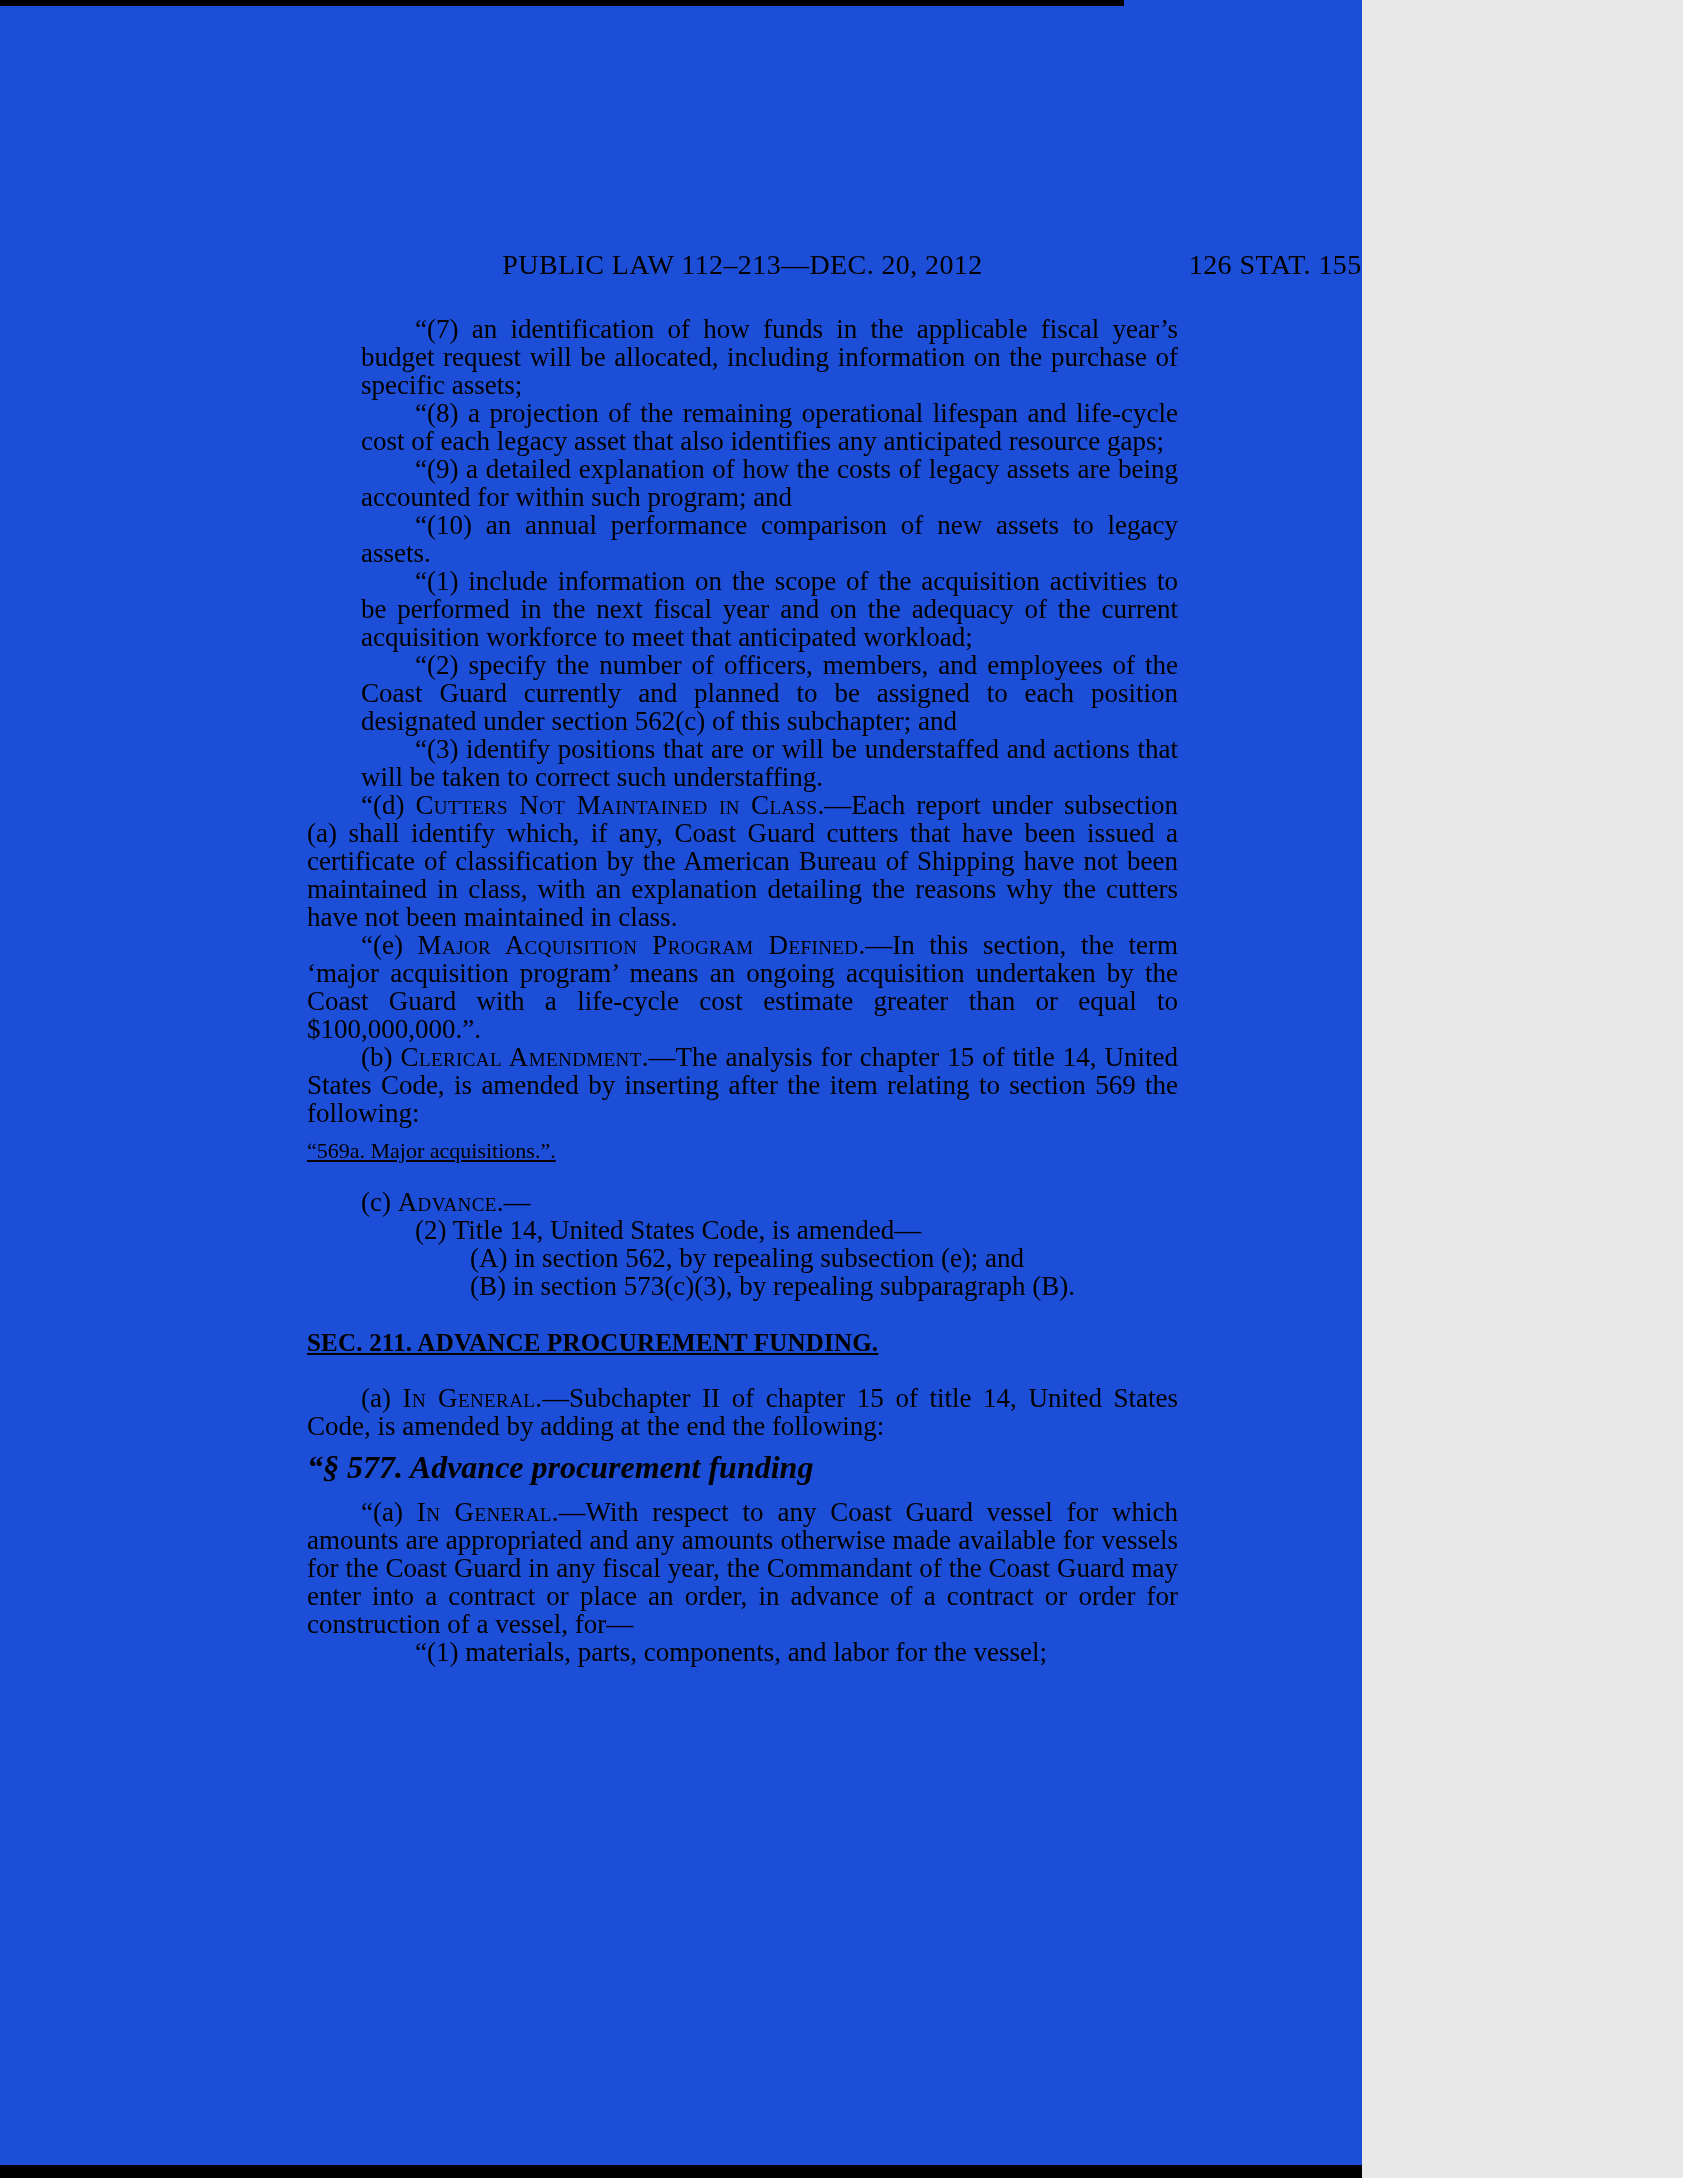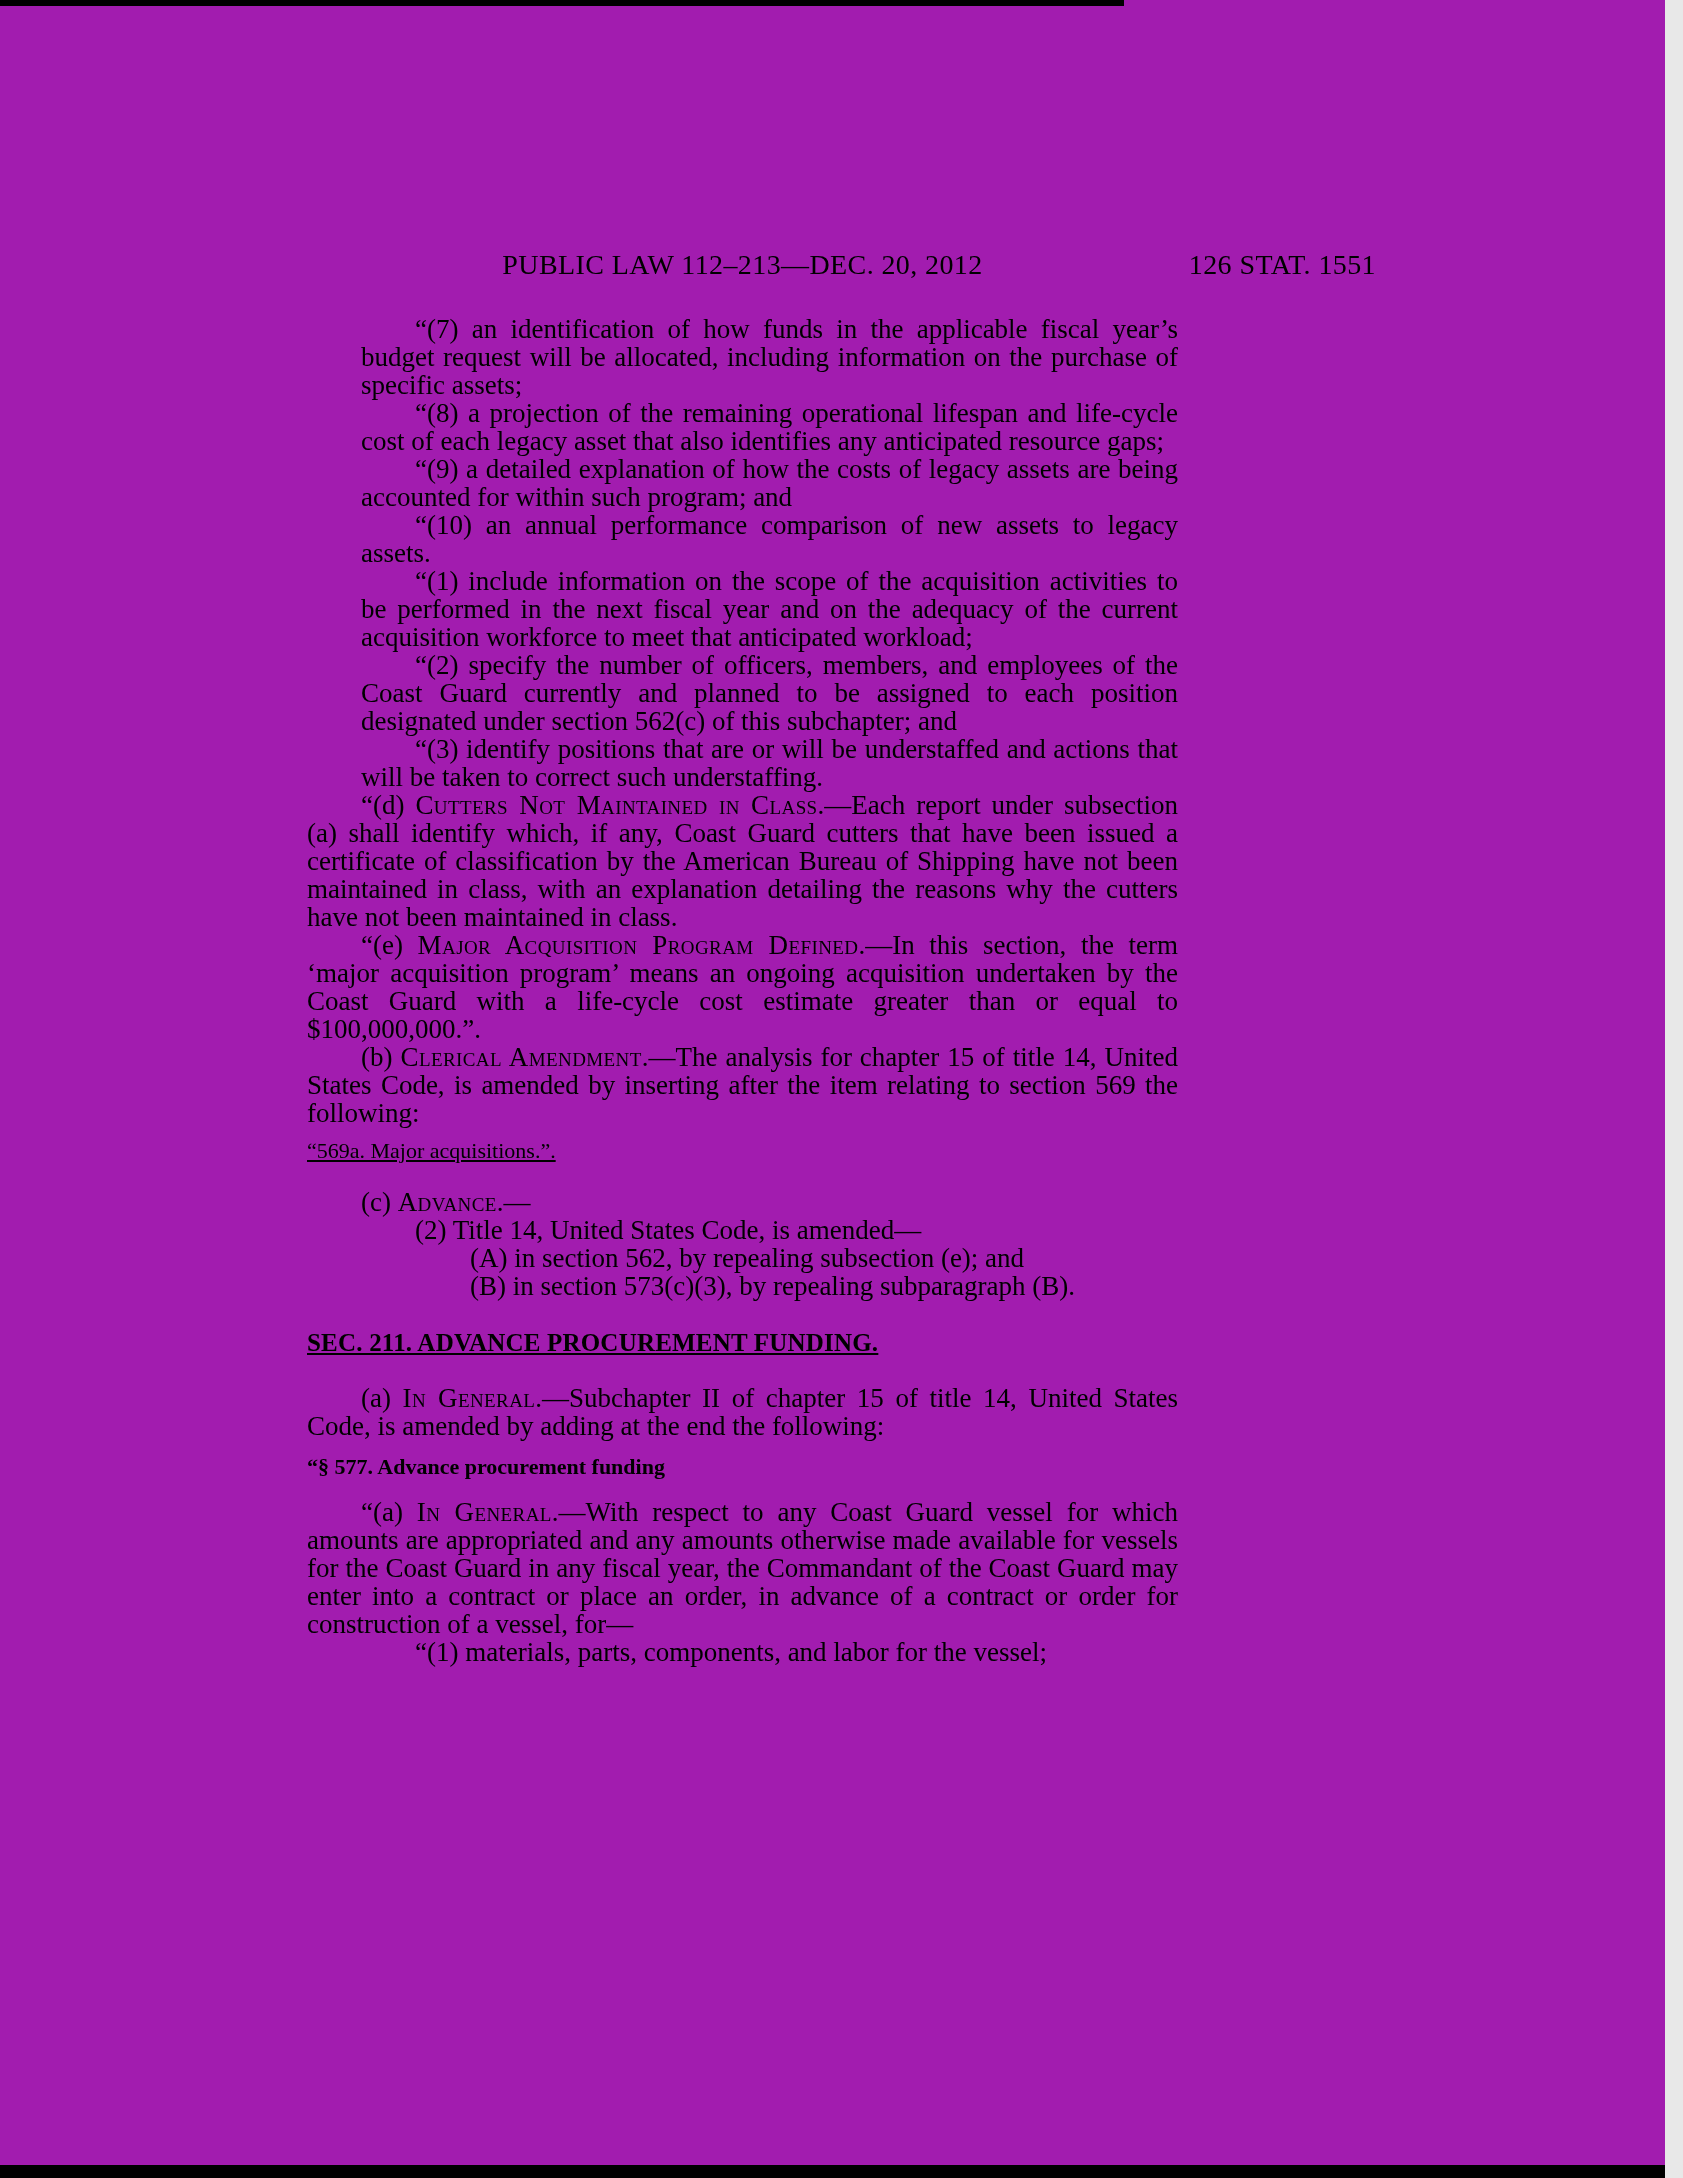--- a/index.html
+++ b/index.html
@@ -1,20 +1,20 @@
 <!DOCTYPE html>
 <html><head>
 <meta charset="utf-8">
 <style>
   html, body { margin: 0; padding: 0; background: #e8e8e8; }
   .page {
     position: relative;
-    width: 1665px;
+    width: 1362px;
     height: 2178px;
-    background: #a21caf;
+    background: #1d4ed8;
     font-family: "Liberation Serif", "DejaVu Serif", serif;
     color: #000;
     overflow: hidden;
   }
   .scan-strip { position: absolute; background: #000; }
   .strip-top { left: 0; top: 0; width: 1124px; height: 6px; }
   .strip-bottom { left: 0; top: 2165px; width: 1683px; height: 13px; }
 
   .page-header {
     position: absolute;
@@ -66,23 +66,24 @@
   .sec {
     font-weight: bold;
     font-size: 25px;
     line-height: 30px;
     letter-spacing: 0.2px;
     margin: 28px 0 26px 0;
     text-decoration: underline;
   }
   .usc {
     font-weight: bold;
-    font-size: 22px;
+    font-size: 32px;
     line-height: 34px;
     margin: 10px 0 14px 0;
+    font-style: italic;
   }
 </style>
 </head>
 <body>
 
 <div class="page">
   <div class="scan-strip strip-top"></div>
   <div class="scan-strip strip-bottom"></div>
 
   <div class="page-header">

